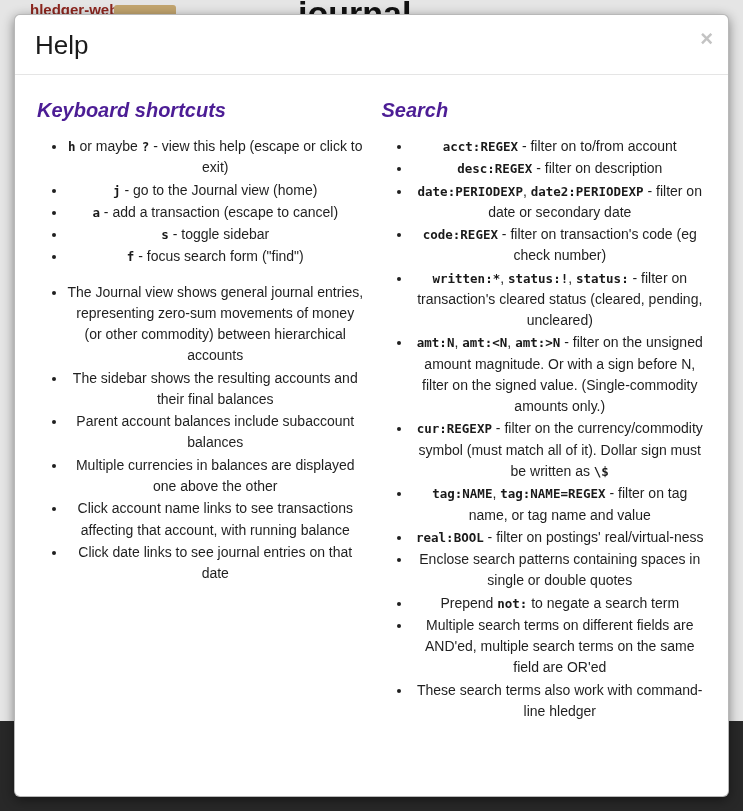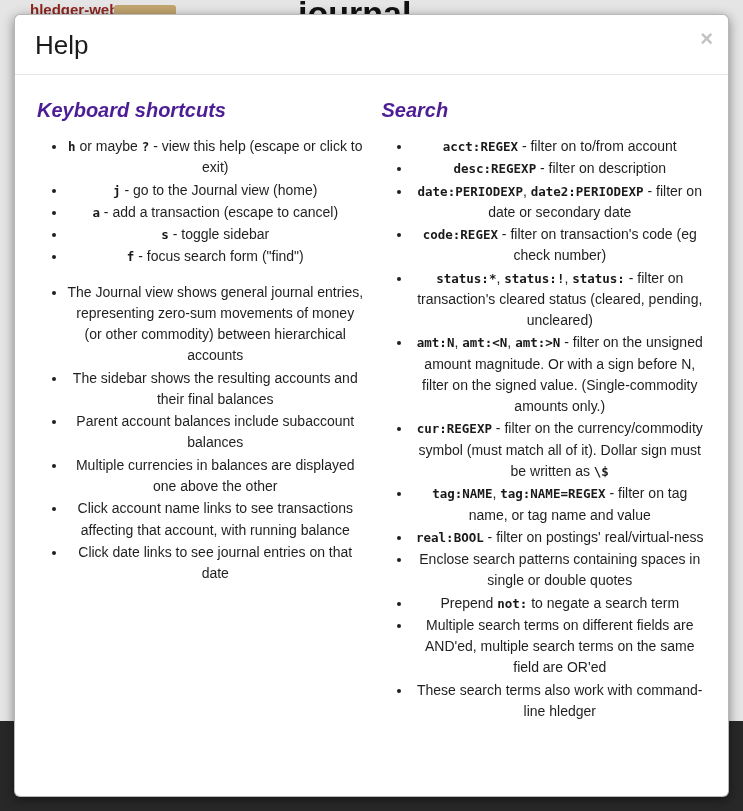--- a/index.html
+++ b/index.html
@@ -89,24 +89,24 @@
           <li><span>Parent account balances include subaccount balances</span></li>
           <li><span>Multiple currencies in balances are displayed one above the other</span></li>
           <li><span>Click account name links to see transactions affecting that account, with running balance</span></li>
           <li><span>Click date links to see journal entries on that date</span></li>
         </ul>
       </div>
     <div class="help-col">
         <h4 class="section-heading">Search</h4>
         <ul class="bullet-list">
           <li><code>acct:REGEX</code><span> - filter on to/from account</span></li>
-          <li><code>desc:REGEXP</code><span> - filter on description</span></li>
+          <li><code>desc:REGEX</code><span> - filter on description</span></li>
           <li><code>date:PERIODEXP</code><span>, </span><code>date2:PERIODEXP</code><span> - filter on date or secondary date</span></li>
           <li><code>code:REGEX</code><span> - filter on transaction's code (eg check number)</span></li>
-          <li><code>status:*</code><span>, </span><code>status:!</code><span>, </span><code>status:</code><span> - filter on transaction's cleared status (cleared, pending, uncleared)</span></li>
+          <li><code>written:*</code><span>, </span><code>status:!</code><span>, </span><code>status:</code><span> - filter on transaction's cleared status (cleared, pending, uncleared)</span></li>
           <li><code>amt:N</code><span>, </span><code>amt:&lt;N</code><span>, </span><code>amt:&gt;N</code><span> - filter on the unsigned amount magnitude. Or with a sign before N, filter on the signed value. (Single-commodity amounts only.)</span></li>
           <li><code>cur:REGEXP</code><span> - filter on the currency/commodity symbol (must match all of it). Dollar sign must be written as </span><code>\$</code></li>
           <li><code>tag:NAME</code><span>, </span><code>tag:NAME=REGEX</code><span> - filter on tag name, or tag name and value</span></li>
           <li><code>real:BOOL</code><span> - filter on postings' real/virtual-ness</span></li>
           <li><span>Enclose search patterns containing spaces in single or double quotes</span></li>
           <li><span>Prepend </span><code>not:</code><span> to negate a search term</span></li>
           <li><span>Multiple search terms on different fields are AND'ed, multiple search terms on the same field are OR'ed</span></li>
           <li><span>These search terms also work with command-line hledger</span></li>
         </ul>
       </div>

